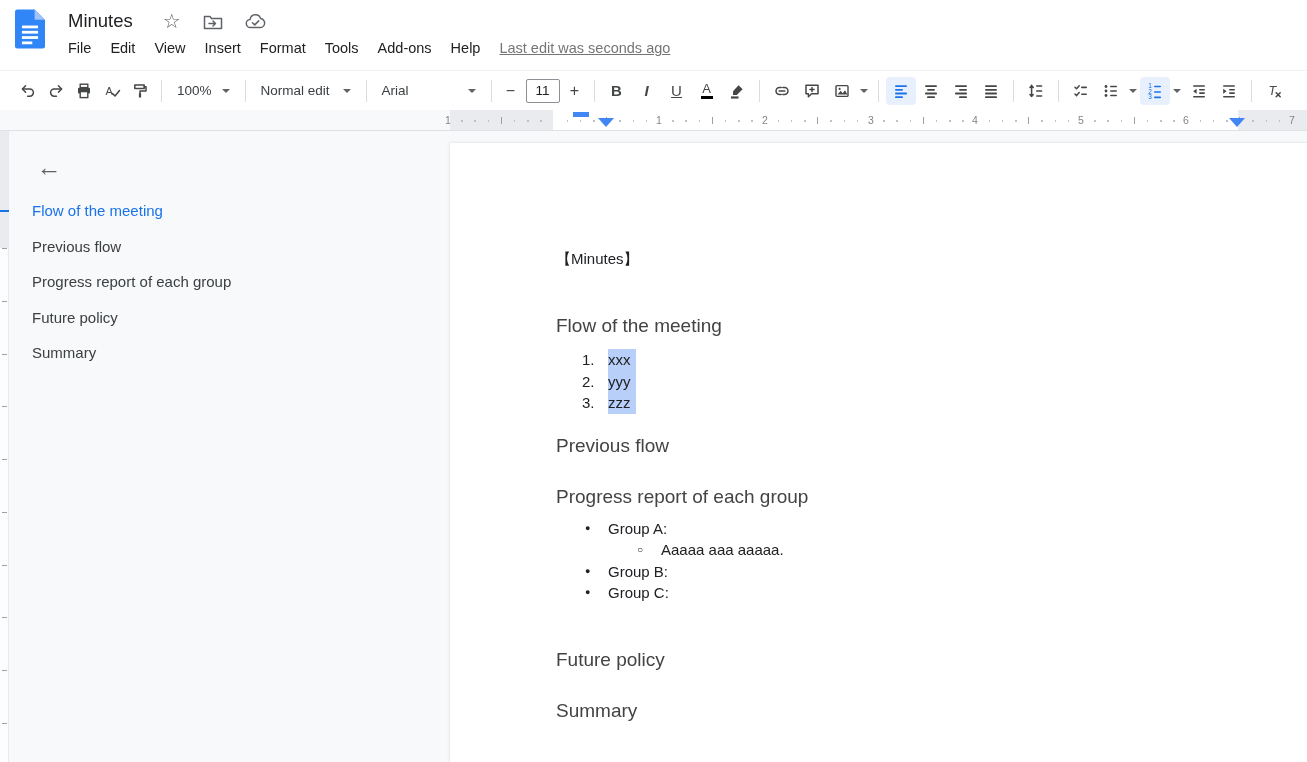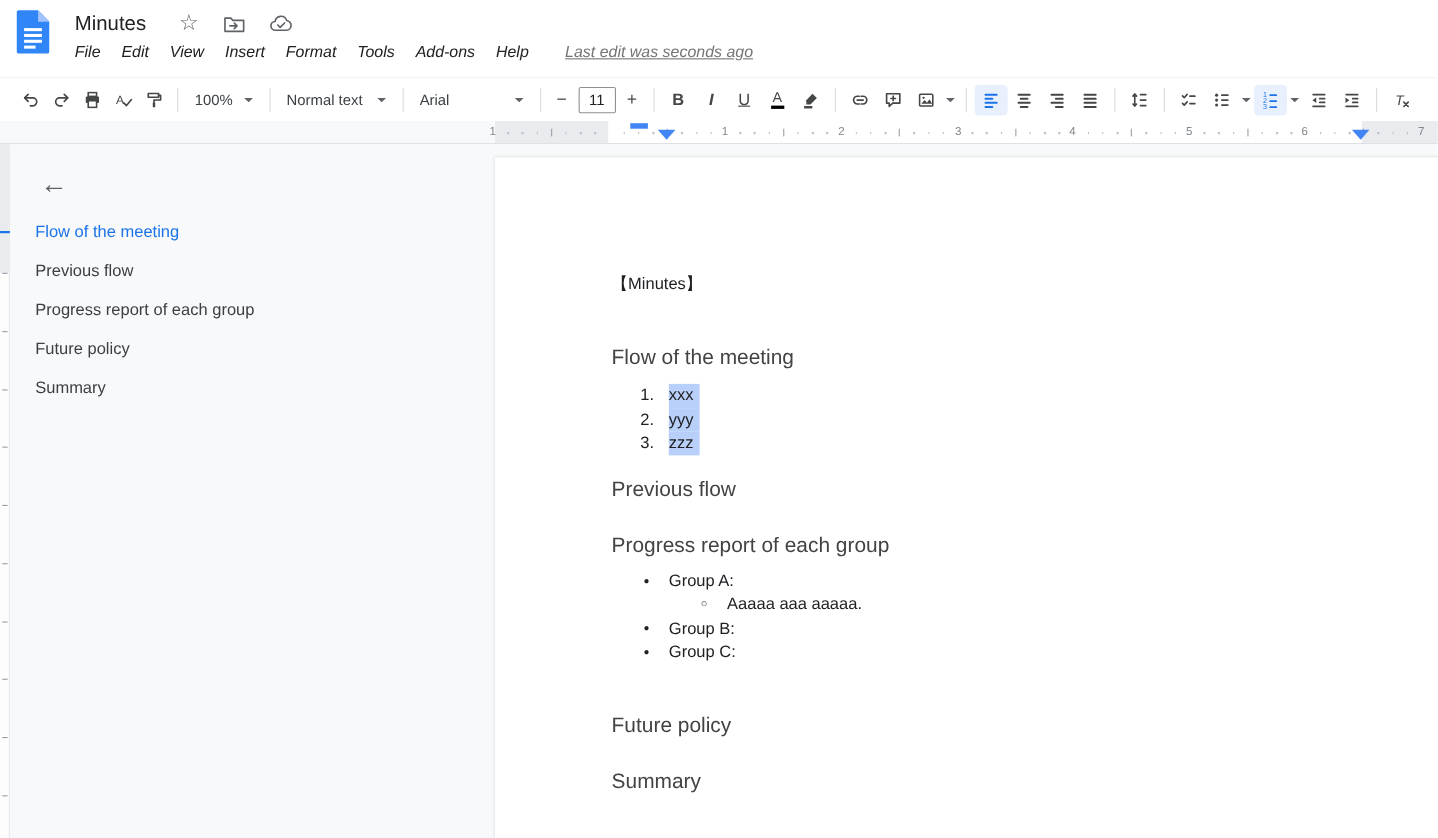--- a/index.html
+++ b/index.html
@@ -7,23 +7,23 @@
   body { position:relative; overflow:hidden; background:#fff;
          font-family:"Liberation Sans", sans-serif; color:#202124; }
 
   
   .header { position:absolute; left:0; top:0; width:100%; height:70px; background:#fff; }
   .docs-logo { position:absolute; left:15px; top:9px; }
   .title-row { position:absolute; left:68px; top:7px; height:28px; display:flex; align-items:center;gap:8px; }
   .doc-title { font-size:18.5px; color:#202124; margin-right:22px; }
   .tr-icon { color:#5f6368; margin-right:14px; display:flex; align-items:center; }
   .star-glyph { font-size:20px; line-height:20px; }
-  .menu-row { position:absolute; left:68px; top:40px; display:flex; align-items:center;font-style:italic; }
+  .menu-row { position:absolute; left:68px; top:40px; display:flex; align-items:center; }
   .menu-item { font-size:14.5px; color:#202124; margin-right:19px; cursor:default; }
-  .last-edit { font-size:14.5px; color:#757575; text-decoration:underline; margin-left:14px; }
+  .last-edit { font-size:14.5px; color:#757575; text-decoration:underline; margin-left:0; }
 
   
   .toolbar { position:absolute; left:0; top:70px; width:100%; height:40px; background:#fff;
              display:flex; align-items:center; padding-left:14px; border-top:1px solid #f1f3f4; }
   .tbtn { background:none; border:none; width:28px; height:28px; border-radius:4px;
           display:flex; align-items:center; justify-content:center; flex:0 0 auto; cursor:pointer; }
   .tbtn.w30 { width:30px; }
   .tbtn.active { background:#e8f0fe; }
   .tdiv { width:1px; height:22px; background:#dadce0; margin:0 7px; flex:0 0 auto; }
   .tctl { background:none; border:none; height:28px; border-radius:4px; display:flex; align-items:center;
@@ -168,21 +168,21 @@
         <rect class="fl" x="7.9" y="11.3" width="2.2" height="4.2"></rect>
       </svg>
   </button>
   <div class="tdiv"></div>
   <button class="tctl">
     <span class="lbl">100%</span>
     <span class="arr"></span>
   </button>
   <div class="tdiv"></div>
   <button class="tctl style-ctl">
-    <span class="lbl">Normal text</span>
+    <span class="lbl">Normal edit</span>
     <span class="arr"></span>
   </button>
   <div class="tdiv"></div>
   <button class="tctl font-ctl">
     <span class="lbl">Arial</span>
     <span class="arr"></span>
   </button>
   <div class="tdiv"></div>
   <button class="tbtn pm">−</button>
   <div class="fs-box">11</div>

